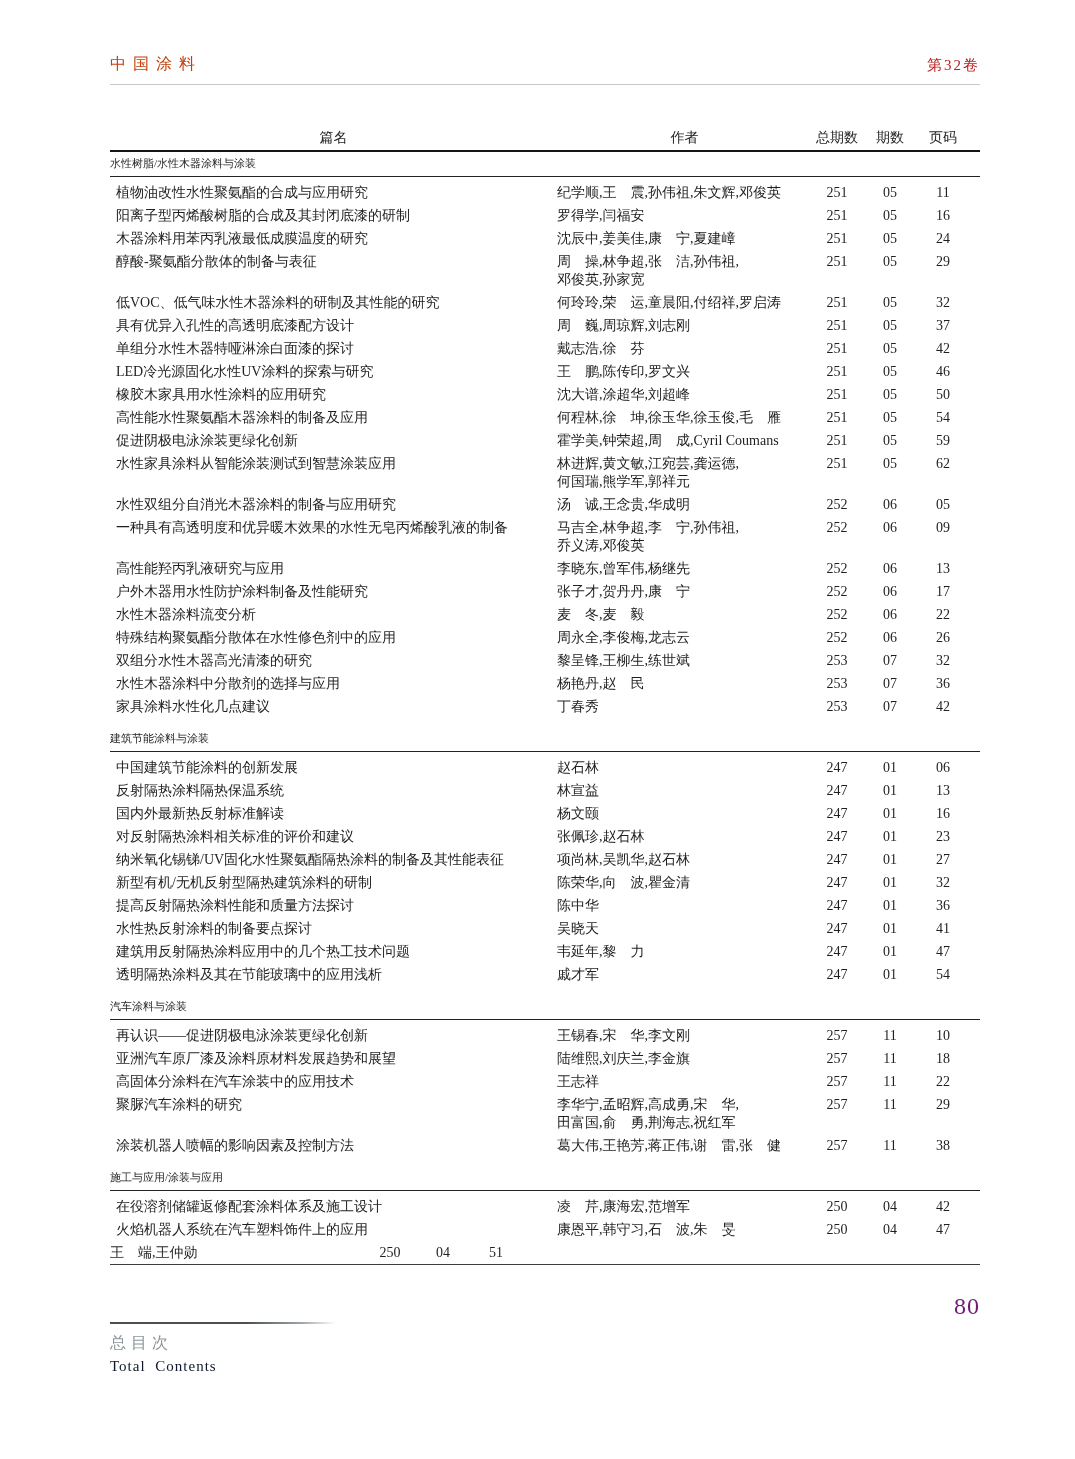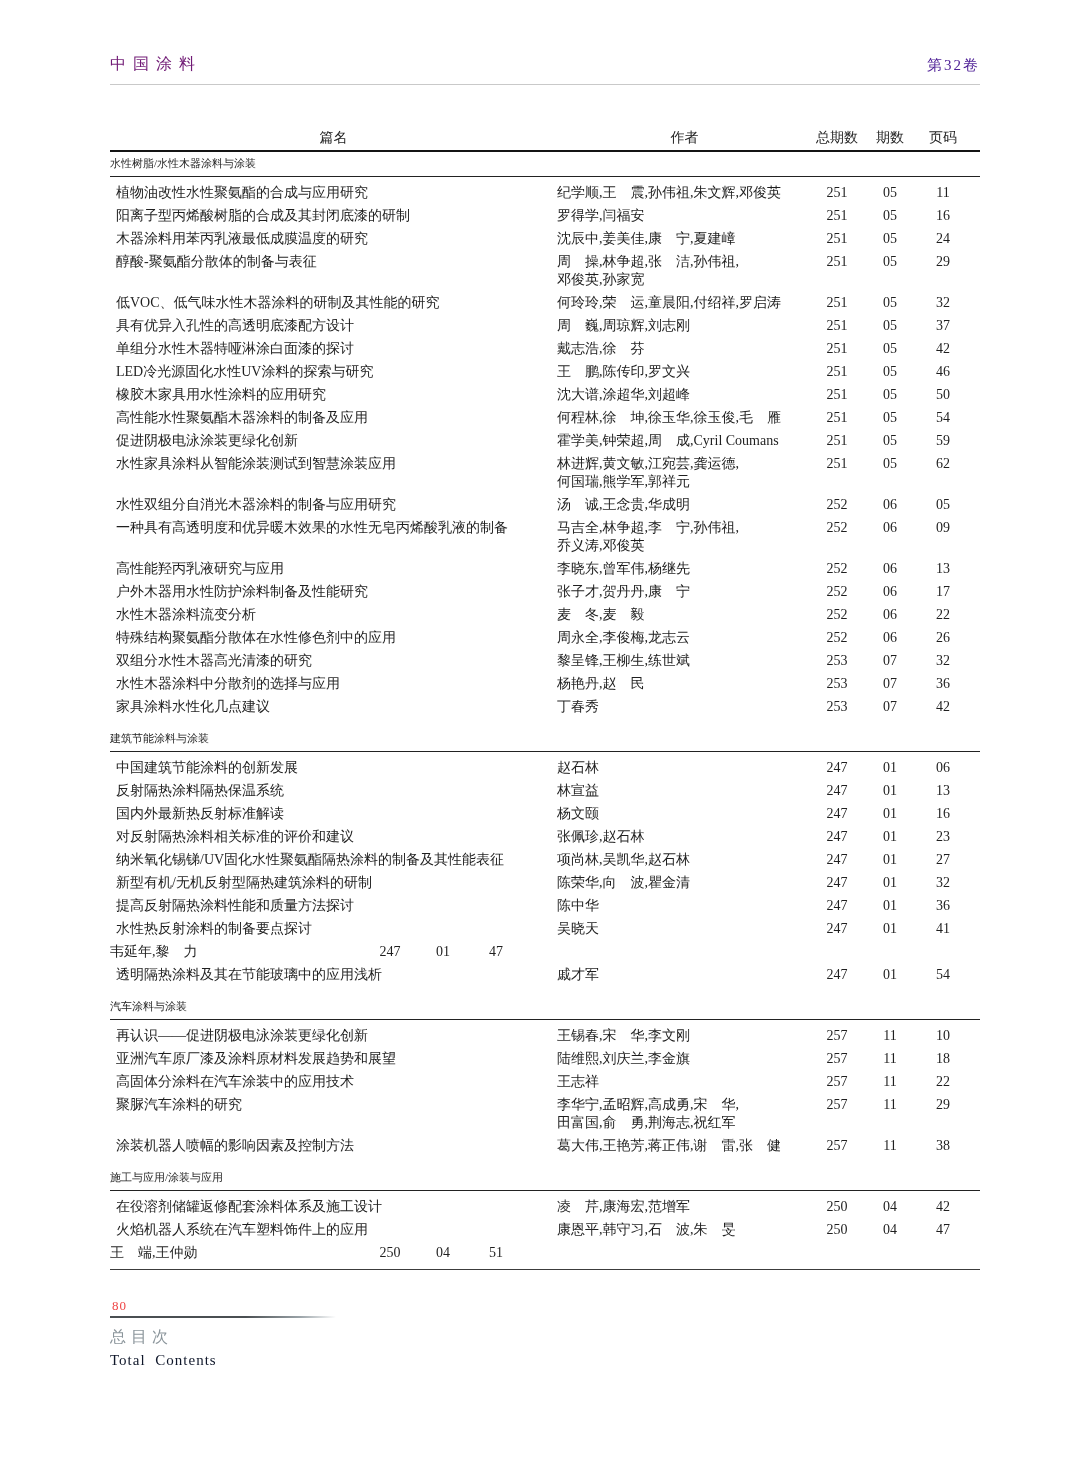--- a/index.html
+++ b/index.html
@@ -9,25 +9,25 @@
     color: #1f1f1f;
     overflow: hidden;
   }
   .page { box-sizing: border-box; padding: 54px 95px 0 110px; }
 
   
   .page-header {
     display: flex; justify-content: space-between; align-items: flex-end;
     padding-bottom: 9px; border-bottom: 1px solid #c9c9c9;
   }
-  .journal-name { font-size: 16px; letter-spacing: 7px; color: #701a75; }
-  .volume-label { font-size: 15px; letter-spacing: 2px; color: #4c1d95; }
+  .journal-name { font-size: 16px; letter-spacing: 7px; color: #c2410c; }
+  .volume-label { font-size: 15px; letter-spacing: 2px; color: #b91c1c; }
 
   
-  .contents-table { margin-top: 44px; border-bottom: 1px solid #3c3c3c; padding-bottom: 5px; }
+  .contents-table { margin-top: 44px; border-bottom: 1px solid #3c3c3c; }
   .cols { display: flex; align-items: flex-end; padding: 0 12px 3px 0; border-bottom: 2px solid #141414; font-size: 14px; line-height: 18px; }
   .c-title   { flex: 1; min-width: 0; }
   .c-authors { width: 255px; }
   .c-total   { width: 50px; text-align: center; }
   .c-issue   { width: 44px; text-align: center; margin-left: 6px; }
   .c-page    { width: 50px; text-align: center; margin-left: 6px; }
   .cols .c-title, .cols .c-authors { text-align: center; }
 
   .section { margin-top: 9px; }
   .section:first-child { margin-top: 0; }
@@ -37,21 +37,21 @@
   }
   .section-rows { padding-top: 4px; }
 
   .row { display: flex; align-items: flex-start; padding: 2.5px 12px 2.5px 0; font-size: 14px; line-height: 18px; }
   .row .c-title { padding-left: 6px; padding-right: 12px; }
   .row .c-authors div { white-space: nowrap; }
   .row .c-total, .row .c-issue, .row .c-page { font-variant-numeric: lining-nums; }
 
   
   .page-footer { margin-top: 28px; }
-  .footer-page-number { font-size: 13px; color: #ef4444; letter-spacing: 1px; padding-left: 2px; }
+  .footer-page-number { font-size: 24px; color: #701a75; letter-spacing: 1px; padding-left: 2px; text-align: right; }
   .footer-rule {
     width: 226px; height: 2px; margin-top: 2px;
     background: linear-gradient(to right, #4a4f52 0%, #4a4f52 60%, #9aa3a8 84%, rgba(255,255,255,0) 100%);
   }
   .footer-title-cn { margin-top: 9px; font-size: 16px; color: #8b959b; letter-spacing: 5px; }
   .footer-title-en { margin-top: 4px; font-size: 15px; color: #0f172a; letter-spacing: 1px; word-spacing: 5px; }
 </style>
 </head>
 <body>
 
@@ -366,20 +366,21 @@
     <div class="c-title">水性热反射涂料的制备要点探讨</div>
     <div class="c-authors">
                 <div>吴晓天</div>
               </div>
     <div class="c-total">247</div>
     <div class="c-issue">01</div>
     <div class="c-page">41</div>
   </div>
 
   <div class="row">
+    <div class="c-title">建筑用反射隔热涂料应用中的几个热工技术问题</div>
     <div class="c-authors">
                 <div>韦延年,黎　力</div>
               </div>
     <div class="c-total">247</div>
     <div class="c-issue">01</div>
     <div class="c-page">47</div>
   </div>
 
   <div class="row">
     <div class="c-title">透明隔热涂料及其在节能玻璃中的应用浅析</div>

